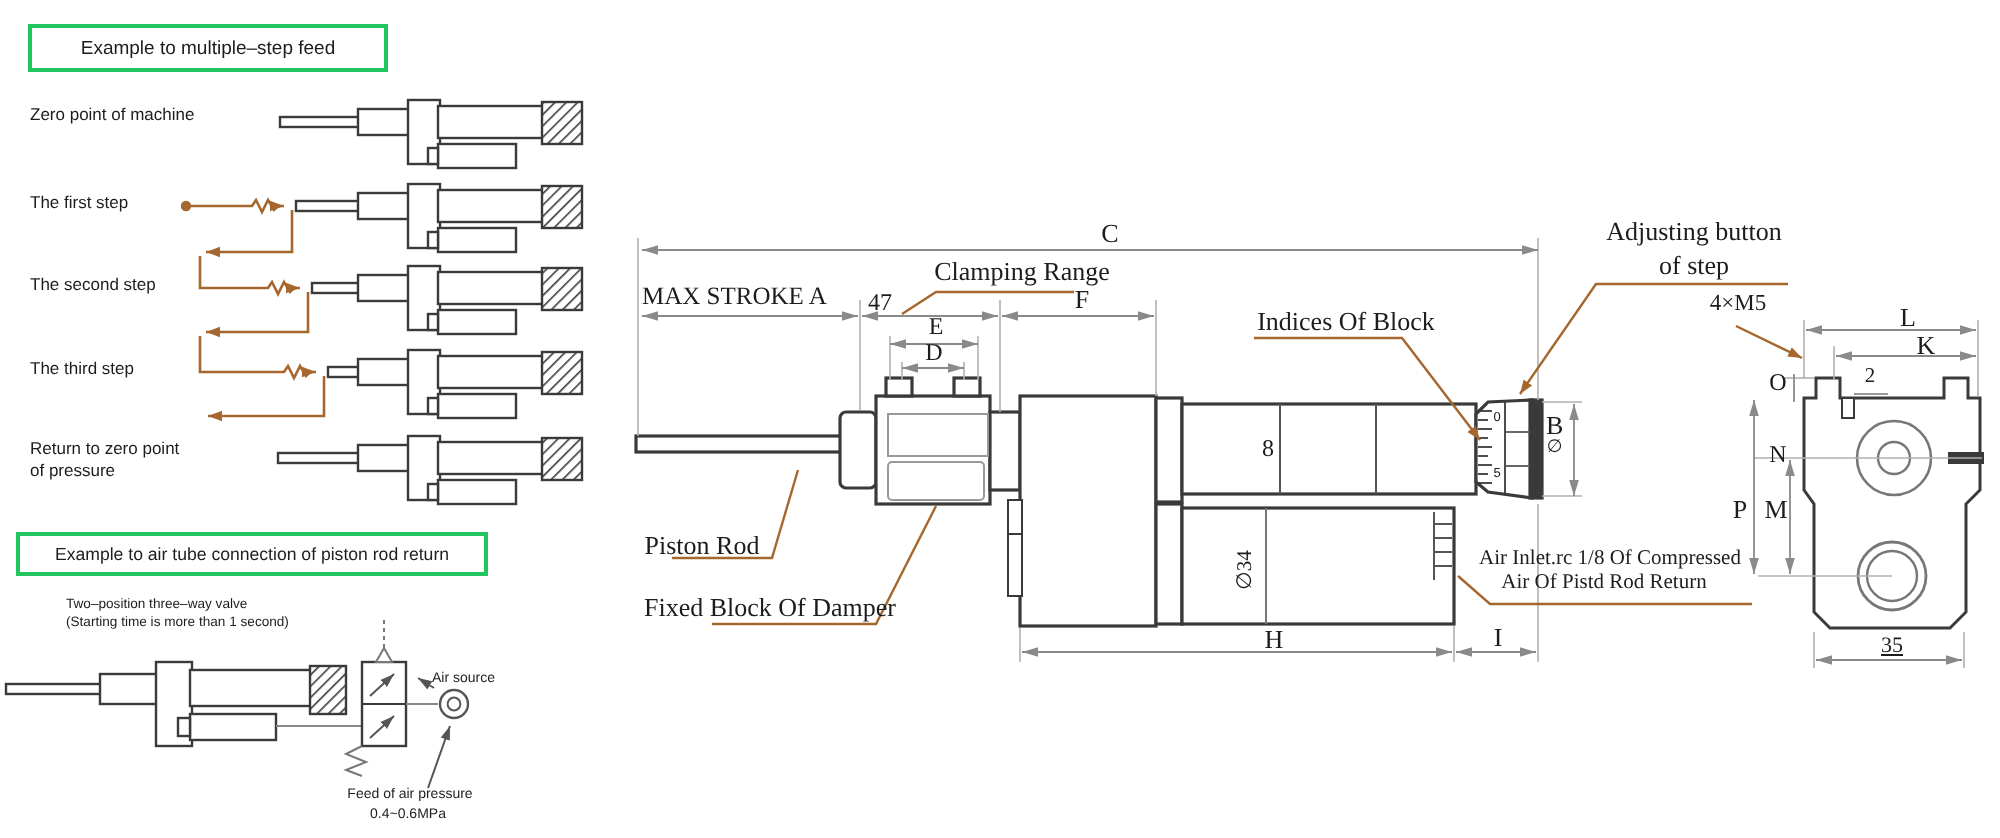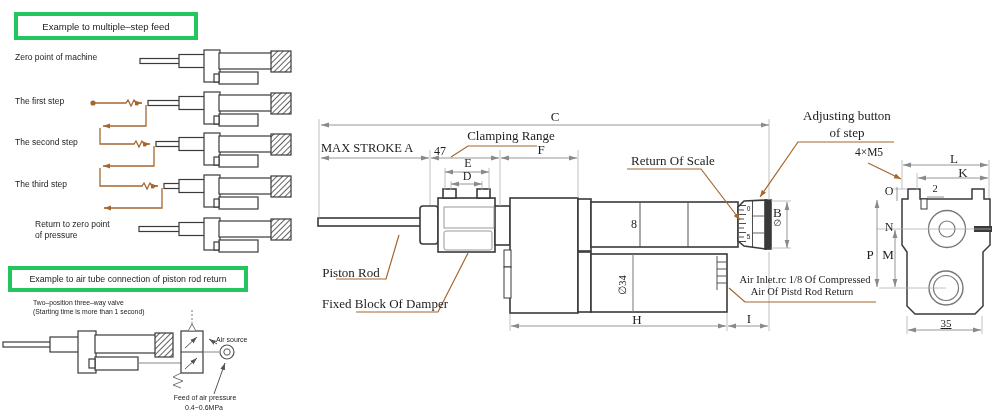--- a/index.html
+++ b/index.html
@@ -2,21 +2,21 @@
 <html><head>
 <meta charset="utf-8">
 <style>
   html,body{margin:0;padding:0;background:#fff;}
   #stage{position:relative;width:1000px;height:419px;background:#fff;overflow:hidden;
          font-family:"Liberation Sans",sans-serif;color:#1d1d1d;}
   #linework{position:absolute;left:0;top:0;}
   .lbl{position:absolute;white-space:nowrap;color:#1d1d1d;}
   .ser{font-family:"Liberation Serif",serif;}
   .ctr{transform:translateX(-50%);}
-  .titlebox{position:absolute;border:4px solid #22c55e;background:#fff;display:flex;
+  .titlebox{position:absolute;border:2px solid #22c55e;background:#fff;display:flex;
             align-items:center;justify-content:center;}
   .rot90{transform:translate(-50%,-50%) rotate(-90deg);}
   .stack{display:flex;flex-direction:column;align-items:center;line-height:1;}
 </style>
 </head>
 <body>
 
 <div id="stage">
 
 <svg id="linework" width="1000" height="419" viewBox="0 0 1000 419">
@@ -237,42 +237,42 @@
   </g>
 </svg>
 
 <div class="titlebox" style="left:14px;top:12px;width:176px;height:20px;">
   <span style="font-size:9.5px;">Example to multiple–step feed</span>
 </div>
 <div class="lbl" style="left:15px;top:52px;font-size:8.5px;">Zero point of machine</div>
 <div class="lbl" style="left:15px;top:96px;font-size:8.5px;">The first step</div>
 <div class="lbl" style="left:15px;top:137px;font-size:8.5px;">The second step</div>
 <div class="lbl" style="left:15px;top:179px;font-size:8.5px;">The third step</div>
-<div class="lbl" style="left:15px;top:219px;font-size:8.5px;line-height:11px;margin-left:20px;">
+<div class="lbl" style="left:15px;top:219px;font-size:8.5px;line-height:11px;">
   <span style="display:block;">Return to zero point</span>
   <span style="display:block;">of pressure</span>
 </div>
 <div class="titlebox" style="left:8px;top:266px;width:232px;height:18px;">
   <span style="font-size:8.8px;text-align:right;">Example to air tube connection of piston rod return</span>
 </div>
 <div class="lbl" style="left:33px;top:299px;font-size:6.8px;">Two–position three–way valve</div>
 <div class="lbl" style="left:33px;top:308px;font-size:6.8px;">(Starting time is more than 1 second)</div>
 <div class="lbl" style="left:216px;top:336px;font-size:7px;">Air source</div>
 <div class="lbl ctr" style="left:205px;top:394px;font-size:7px;">Feed of air pressure</div>
 <div class="lbl ctr" style="left:204px;top:404px;font-size:7px;">0.4~0.6MPa</div>
 
 <div class="lbl ser ctr" style="left:555px;top:109px;font-size:13px;">C</div>
 <div class="lbl ser" style="left:321px;top:141px;font-size:12.5px;">MAX STROKE A</div>
 <div class="lbl ser ctr" style="left:440px;top:144px;font-size:12px;">47</div>
 <div class="lbl ser ctr" style="left:511px;top:128px;font-size:13px;">Clamping Range</div>
 <div class="lbl ser ctr" style="left:541px;top:142px;font-size:13px;">F</div>
 <div class="lbl ser ctr" style="left:468px;top:156px;font-size:12px;">E</div>
 <div class="lbl ser ctr" style="left:467px;top:169px;font-size:12px;">D</div>
 <div class="lbl ser ctr" style="left:634px;top:217px;font-size:12px;">8</div>
-<div class="lbl ser ctr" style="left:673px;top:153px;font-size:13px;">Return Of Scale</div>
+<div class="lbl ser ctr" style="left:673px;top:153px;font-size:13px;">Indices Of Block</div>
 <div class="lbl ser ctr" style="left:847px;top:108px;font-size:13px;">Adjusting button</div>
 <div class="lbl ser ctr" style="left:847px;top:125px;font-size:13px;">of step</div>
 <div class="lbl stack" style="left:773px;top:206px;">
   <span class="ser" style="font-size:13px;">B</span>
   <span class="ser" style="font-size:9px;">∅</span>
 </div>
 <div class="lbl ser ctr" style="left:351px;top:265px;font-size:13px;">Piston Rod</div>
 <div class="lbl ser ctr" style="left:369px;top:296px;font-size:13px;margin-left:16px;">Fixed Block Of Damper</div>
 <div class="lbl ser rot90" style="left:622px;top:285px;font-size:10.5px;">∅34</div>
 <div class="lbl ser ctr" style="left:637px;top:312px;font-size:13px;">H</div>

